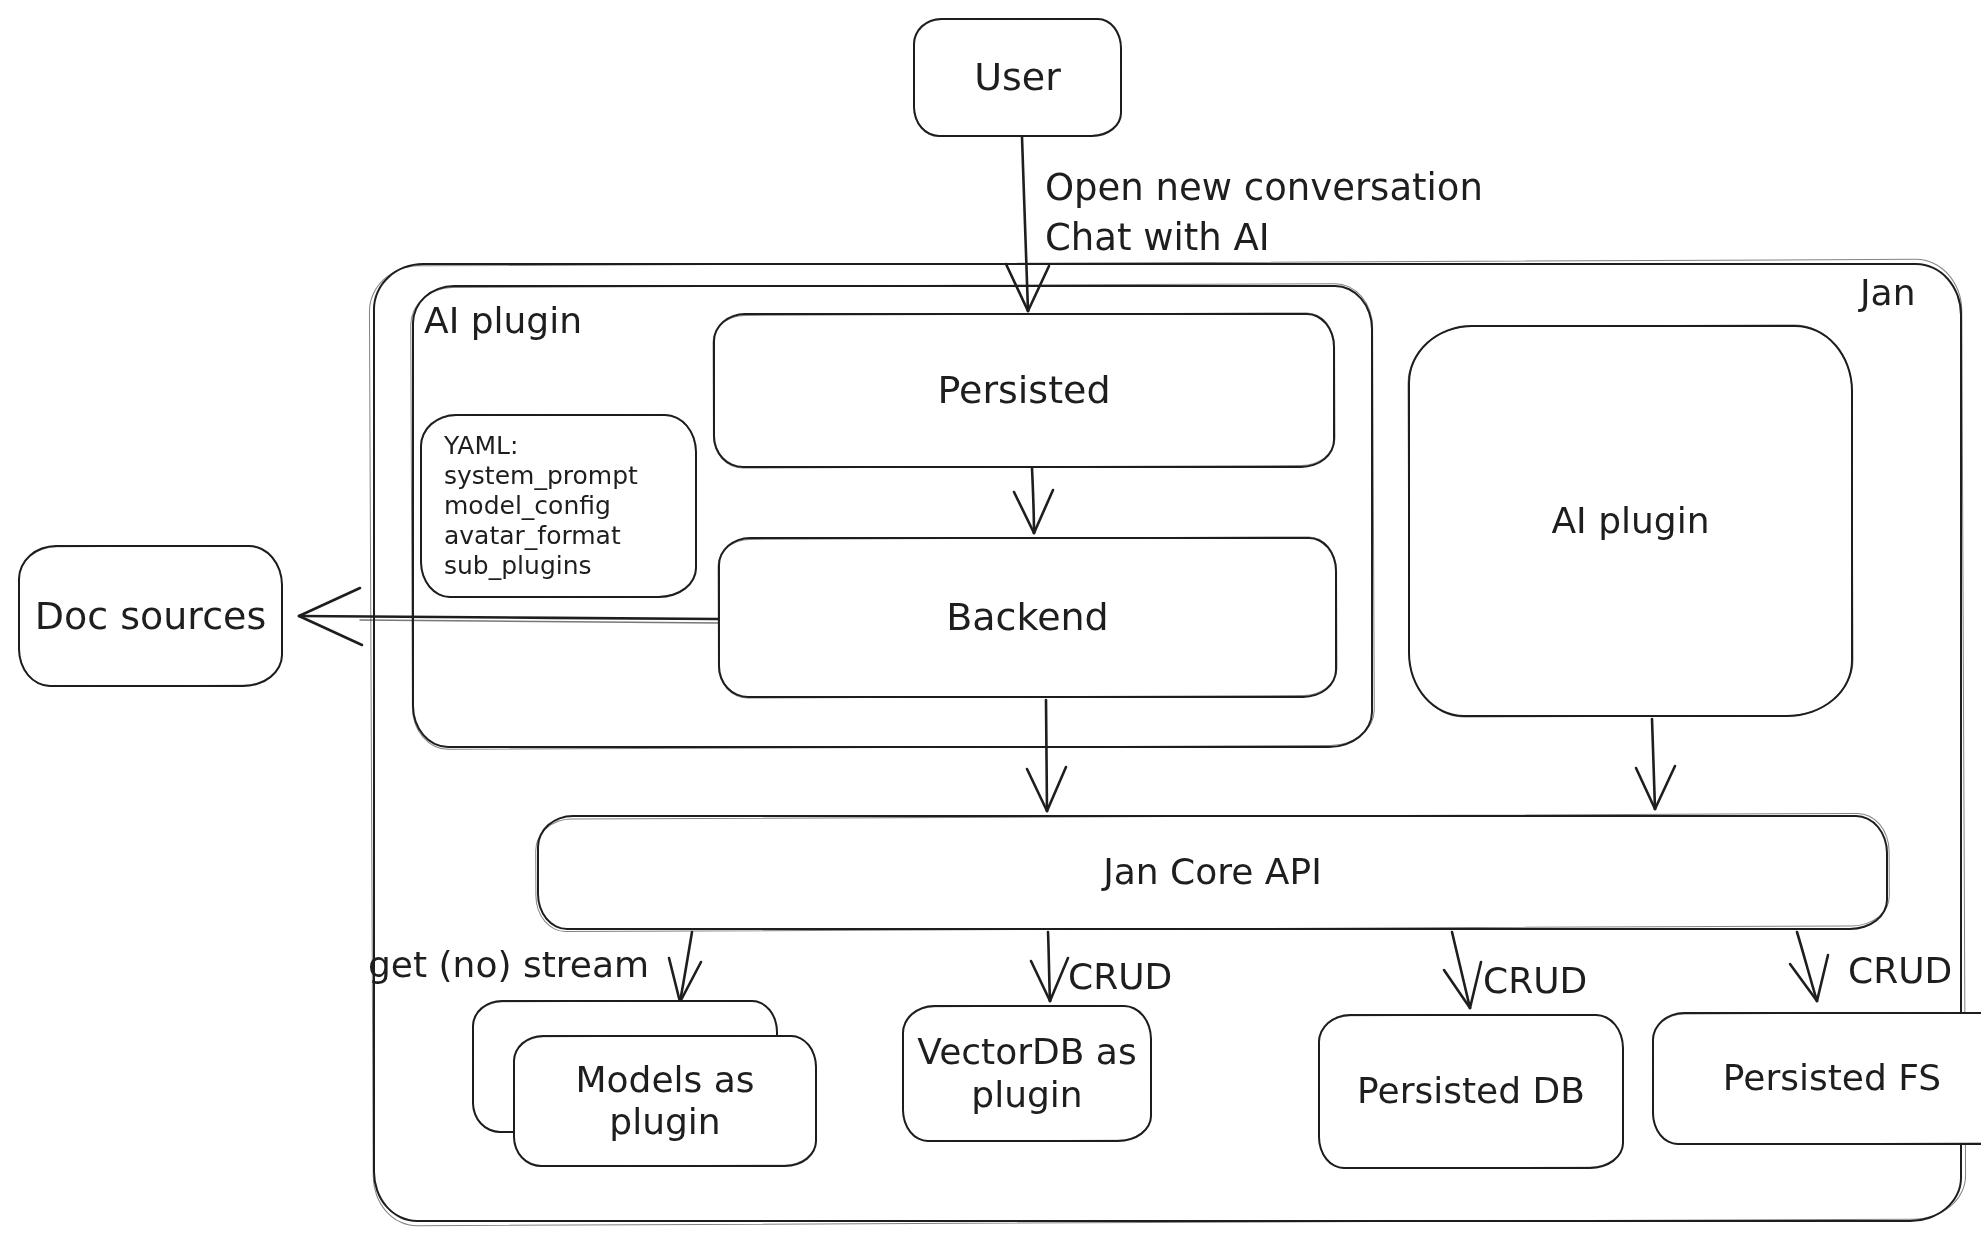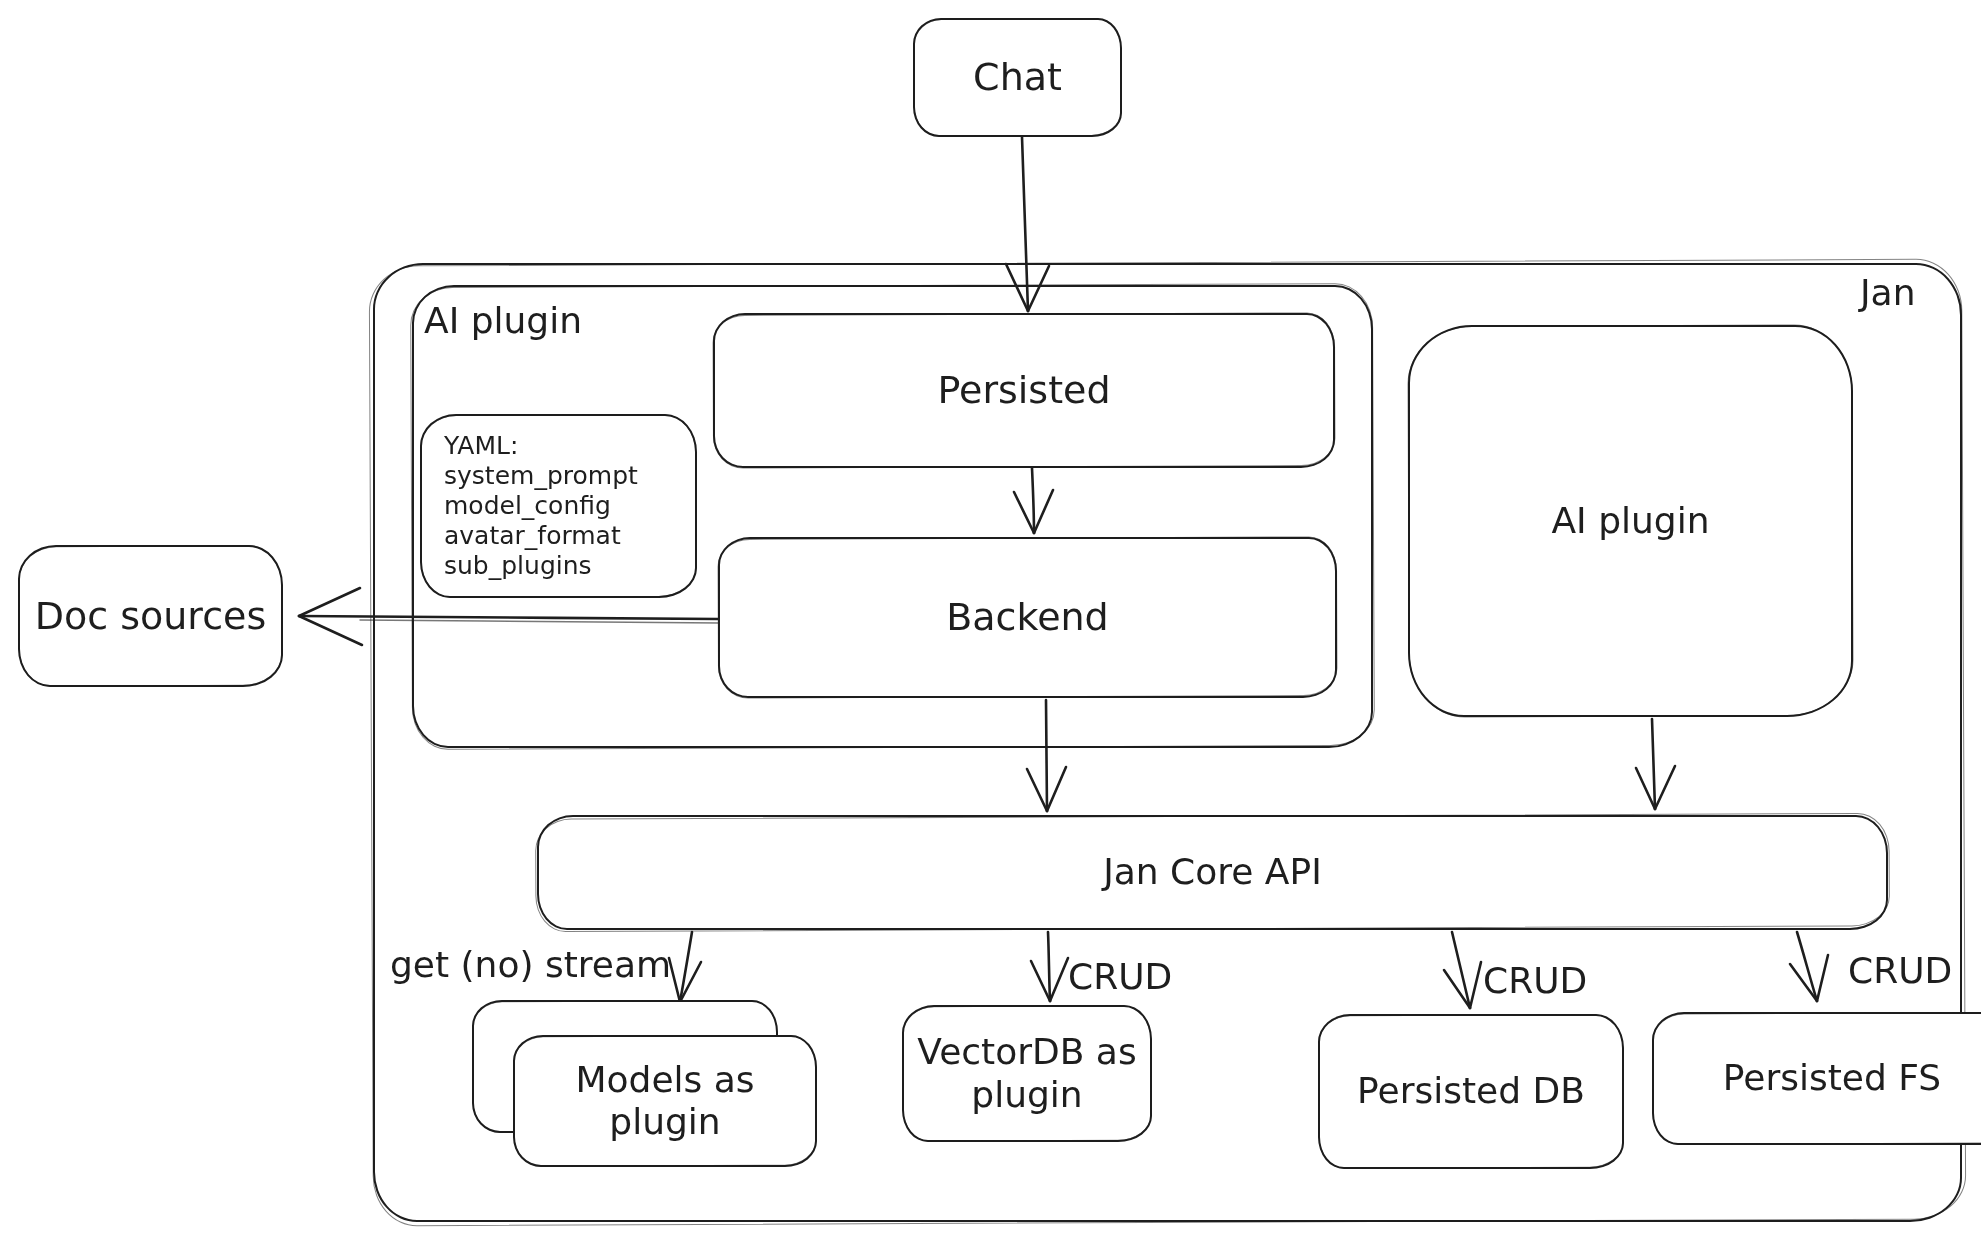--- a/index.html
+++ b/index.html
@@ -53,21 +53,21 @@
   .core-box       { left:537px;  top:815px;  width:1351px; height:115px; border-radius:36px 32px 38px 30px / 32px 38px 30px 36px; }
   .models-back    { left:472px;  top:1000px; width:306px;  height:133px; border-radius:30px 26px 32px 28px / 26px 32px 26px 30px; z-index:3; }
   .models-front   { left:513px;  top:1035px; width:304px;  height:132px; border-radius:30px 26px 32px 28px / 26px 32px 26px 30px; z-index:3; }
   .models-front .node-label { max-width:230px; white-space:normal; }
   .vectordb-box   { left:902px;  top:1005px; width:250px;  height:137px; border-radius:32px 28px 34px 26px / 28px 34px 26px 32px; }
   .vectordb-box .node-label { max-width:240px; white-space:normal; }
   .pdb-box        { left:1318px; top:1014px; width:306px;  height:155px; border-radius:32px 28px 34px 26px / 28px 34px 26px 32px; }
   .pfs-box        { left:1652px; top:1012px; width:360px;  height:133px; border-radius:32px 28px 34px 26px / 28px 34px 26px 32px; }
 
   .user-arrow-label { left:1045px; top:163px; line-height:50px; font-size:37px; }
-  .get-stream-label { left:368px;  top:944px; font-size:36px;margin-left:22px; }
+  .get-stream-label { left:368px;  top:944px; font-size:36px; }
   .crud-vectordb    { left:1068px; top:956px; font-size:36px; }
   .crud-pdb         { left:1483px; top:960px; font-size:36px; }
   .crud-pfs         { left:1848px; top:950px; font-size:36px; }
 </style>
 </head>
 <body>
 
 <div class="canvas">
 
   <div class="box container jan-container"></div>
@@ -119,21 +119,21 @@
       <path d="M1470,1008 L1481,962"></path>
     </g>
     <g>
       <path d="M1797,932 C1804,955 1810,978 1817,1001"></path>
       <path d="M1817,1001 L1790,964"></path>
       <path d="M1817,1001 L1828,955"></path>
     </g>
   </svg>
 
   <div class="box leaf user-box">
-    <span class="node-label" style="font-size:38px">Chat</span>
+    <span class="node-label" style="font-size:38px">User</span>
   </div>
 
   <div class="box leaf renderer-box">
     <span class="node-label" style="font-size:38px">Persisted</span>
   </div>
 
   <div class="box leaf yaml-box">
     <div class="yaml-text">
       <div>YAML:</div>
       <div>system_prompt</div>
@@ -169,18 +169,22 @@
   </div>
 
   <div class="box leaf pdb-box">
     <span class="node-label">Persisted DB</span>
   </div>
 
   <div class="box leaf pfs-box">
     <span class="node-label">Persisted FS</span>
   </div>
 
+  <div class="edge-label user-arrow-label">
+    <div>Open new conversation</div>
+    <div>Chat with AI</div>
+  </div>
   <div class="edge-label get-stream-label">get (no) stream</div>
   <div class="edge-label crud-vectordb">CRUD</div>
   <div class="edge-label crud-pdb">CRUD</div>
   <div class="edge-label crud-pfs">CRUD</div>
 
 </div>
 
 </body></html>

